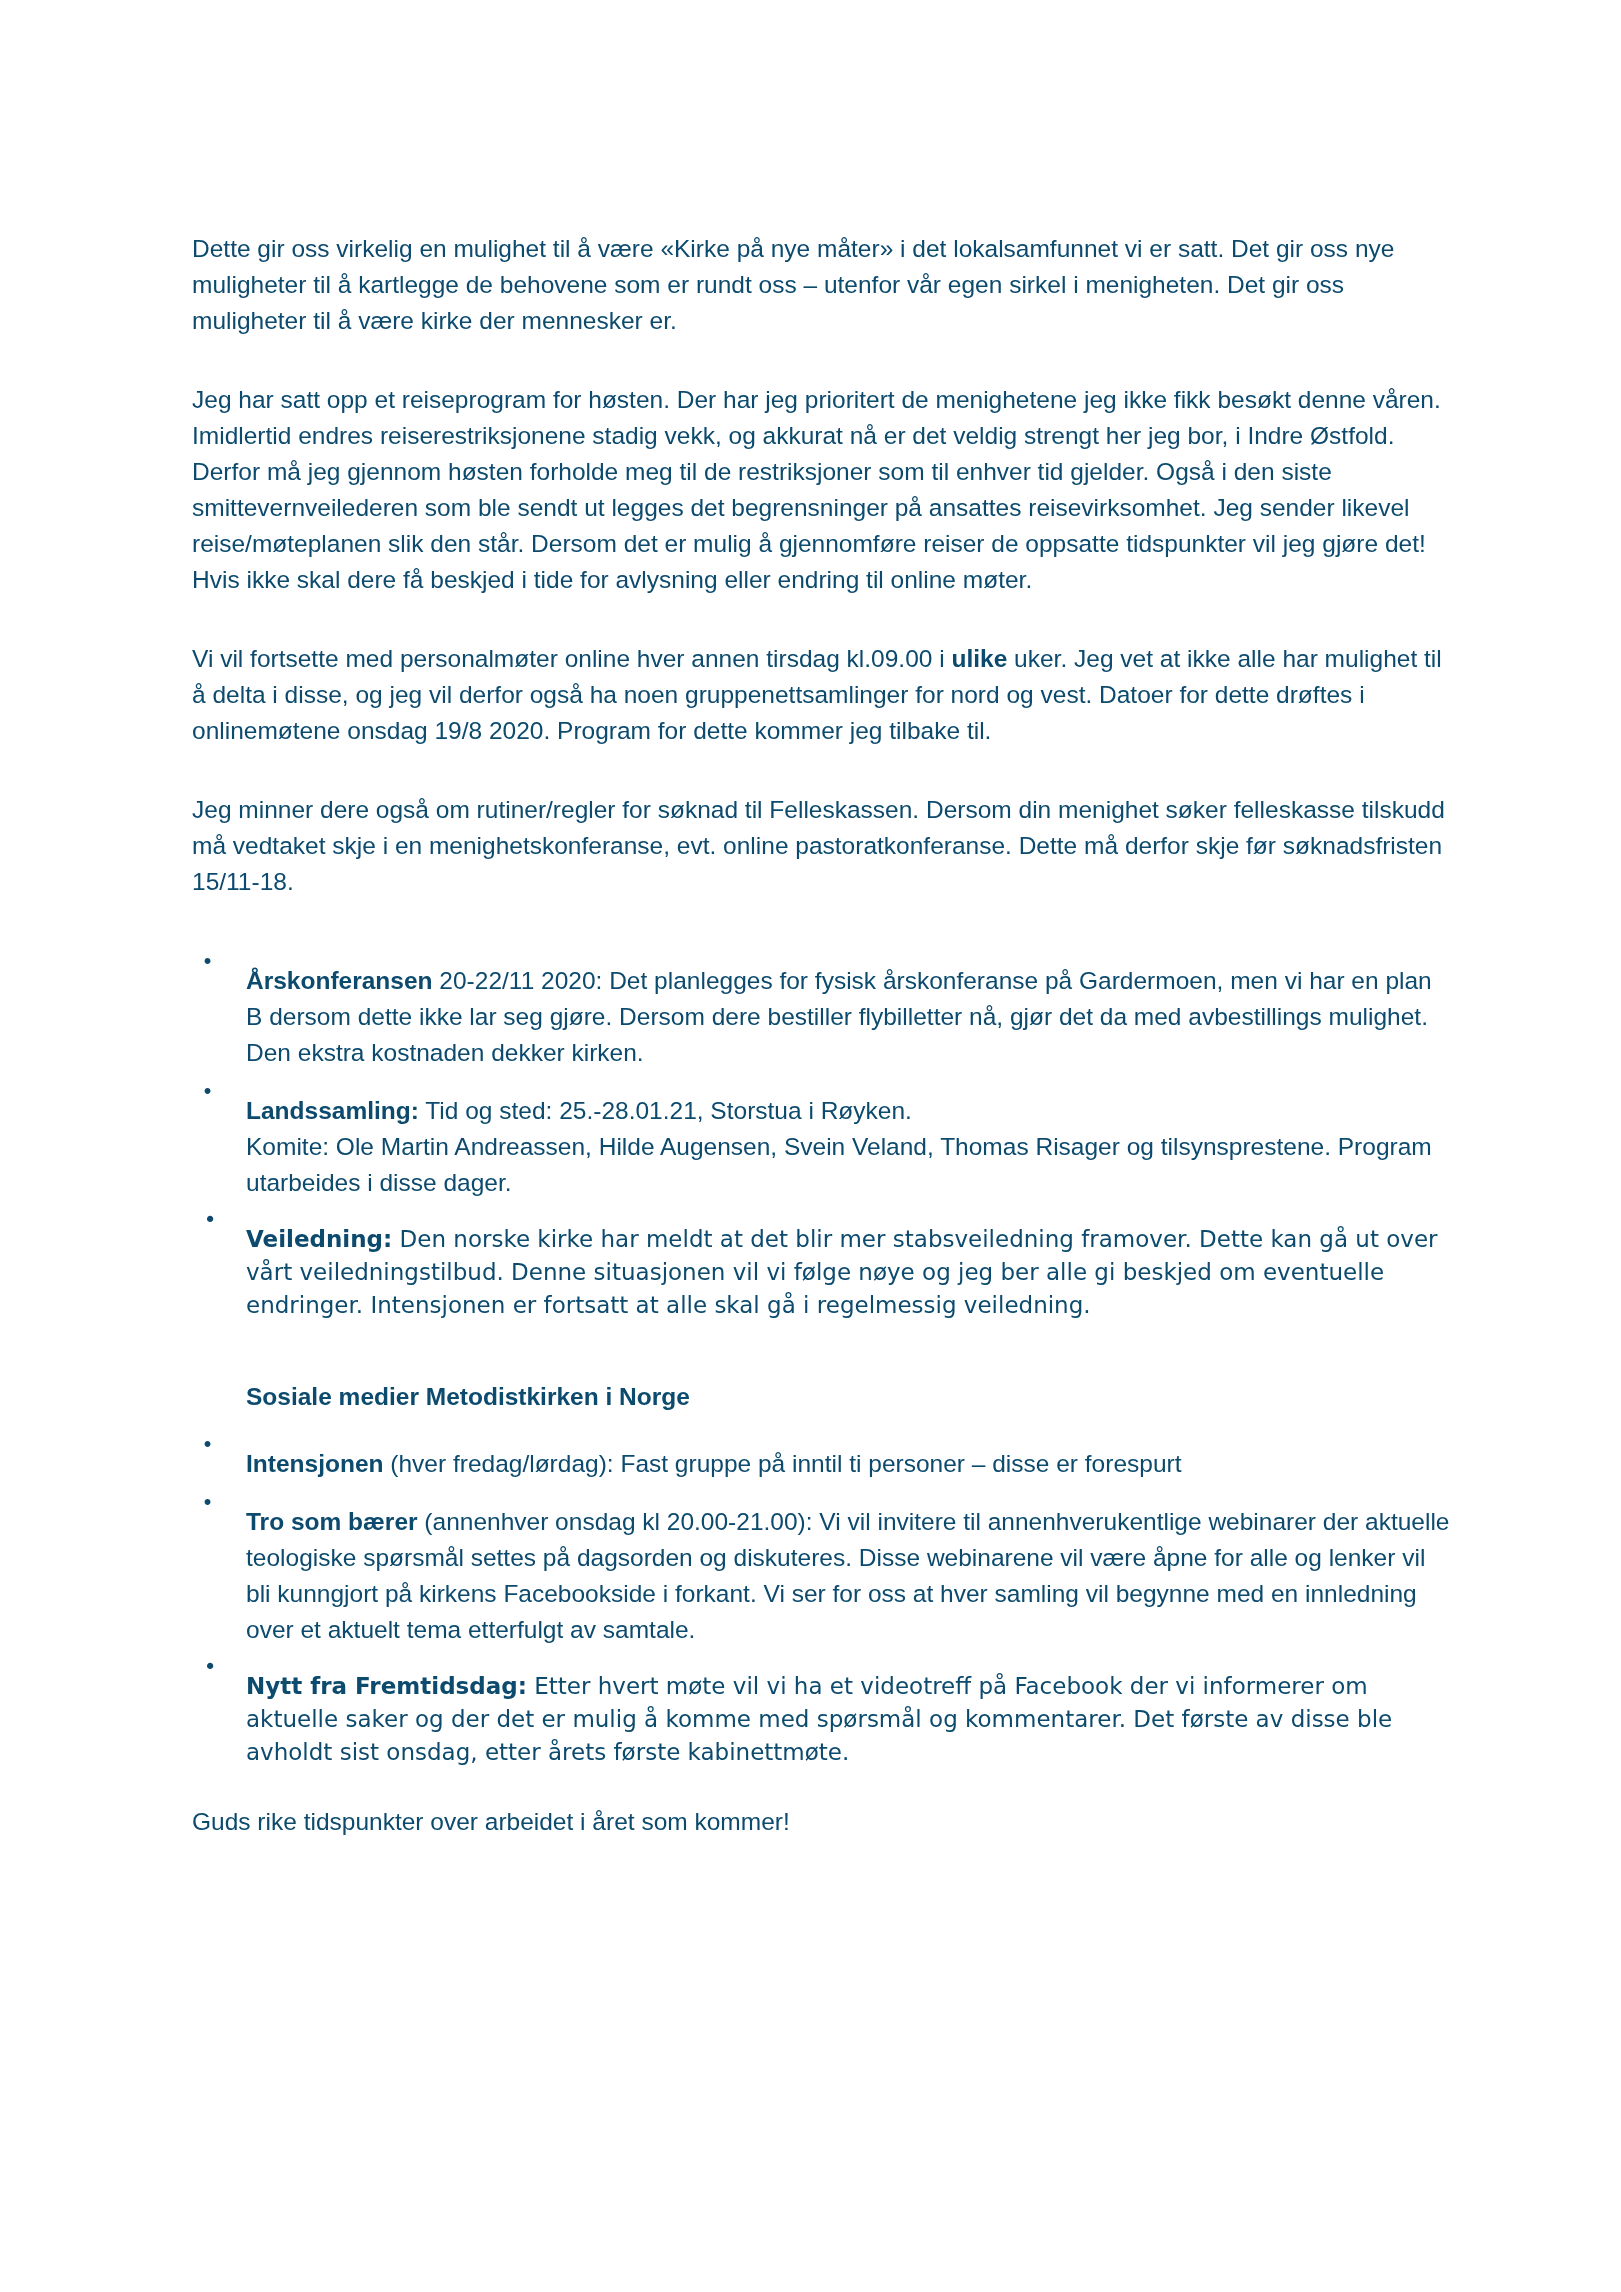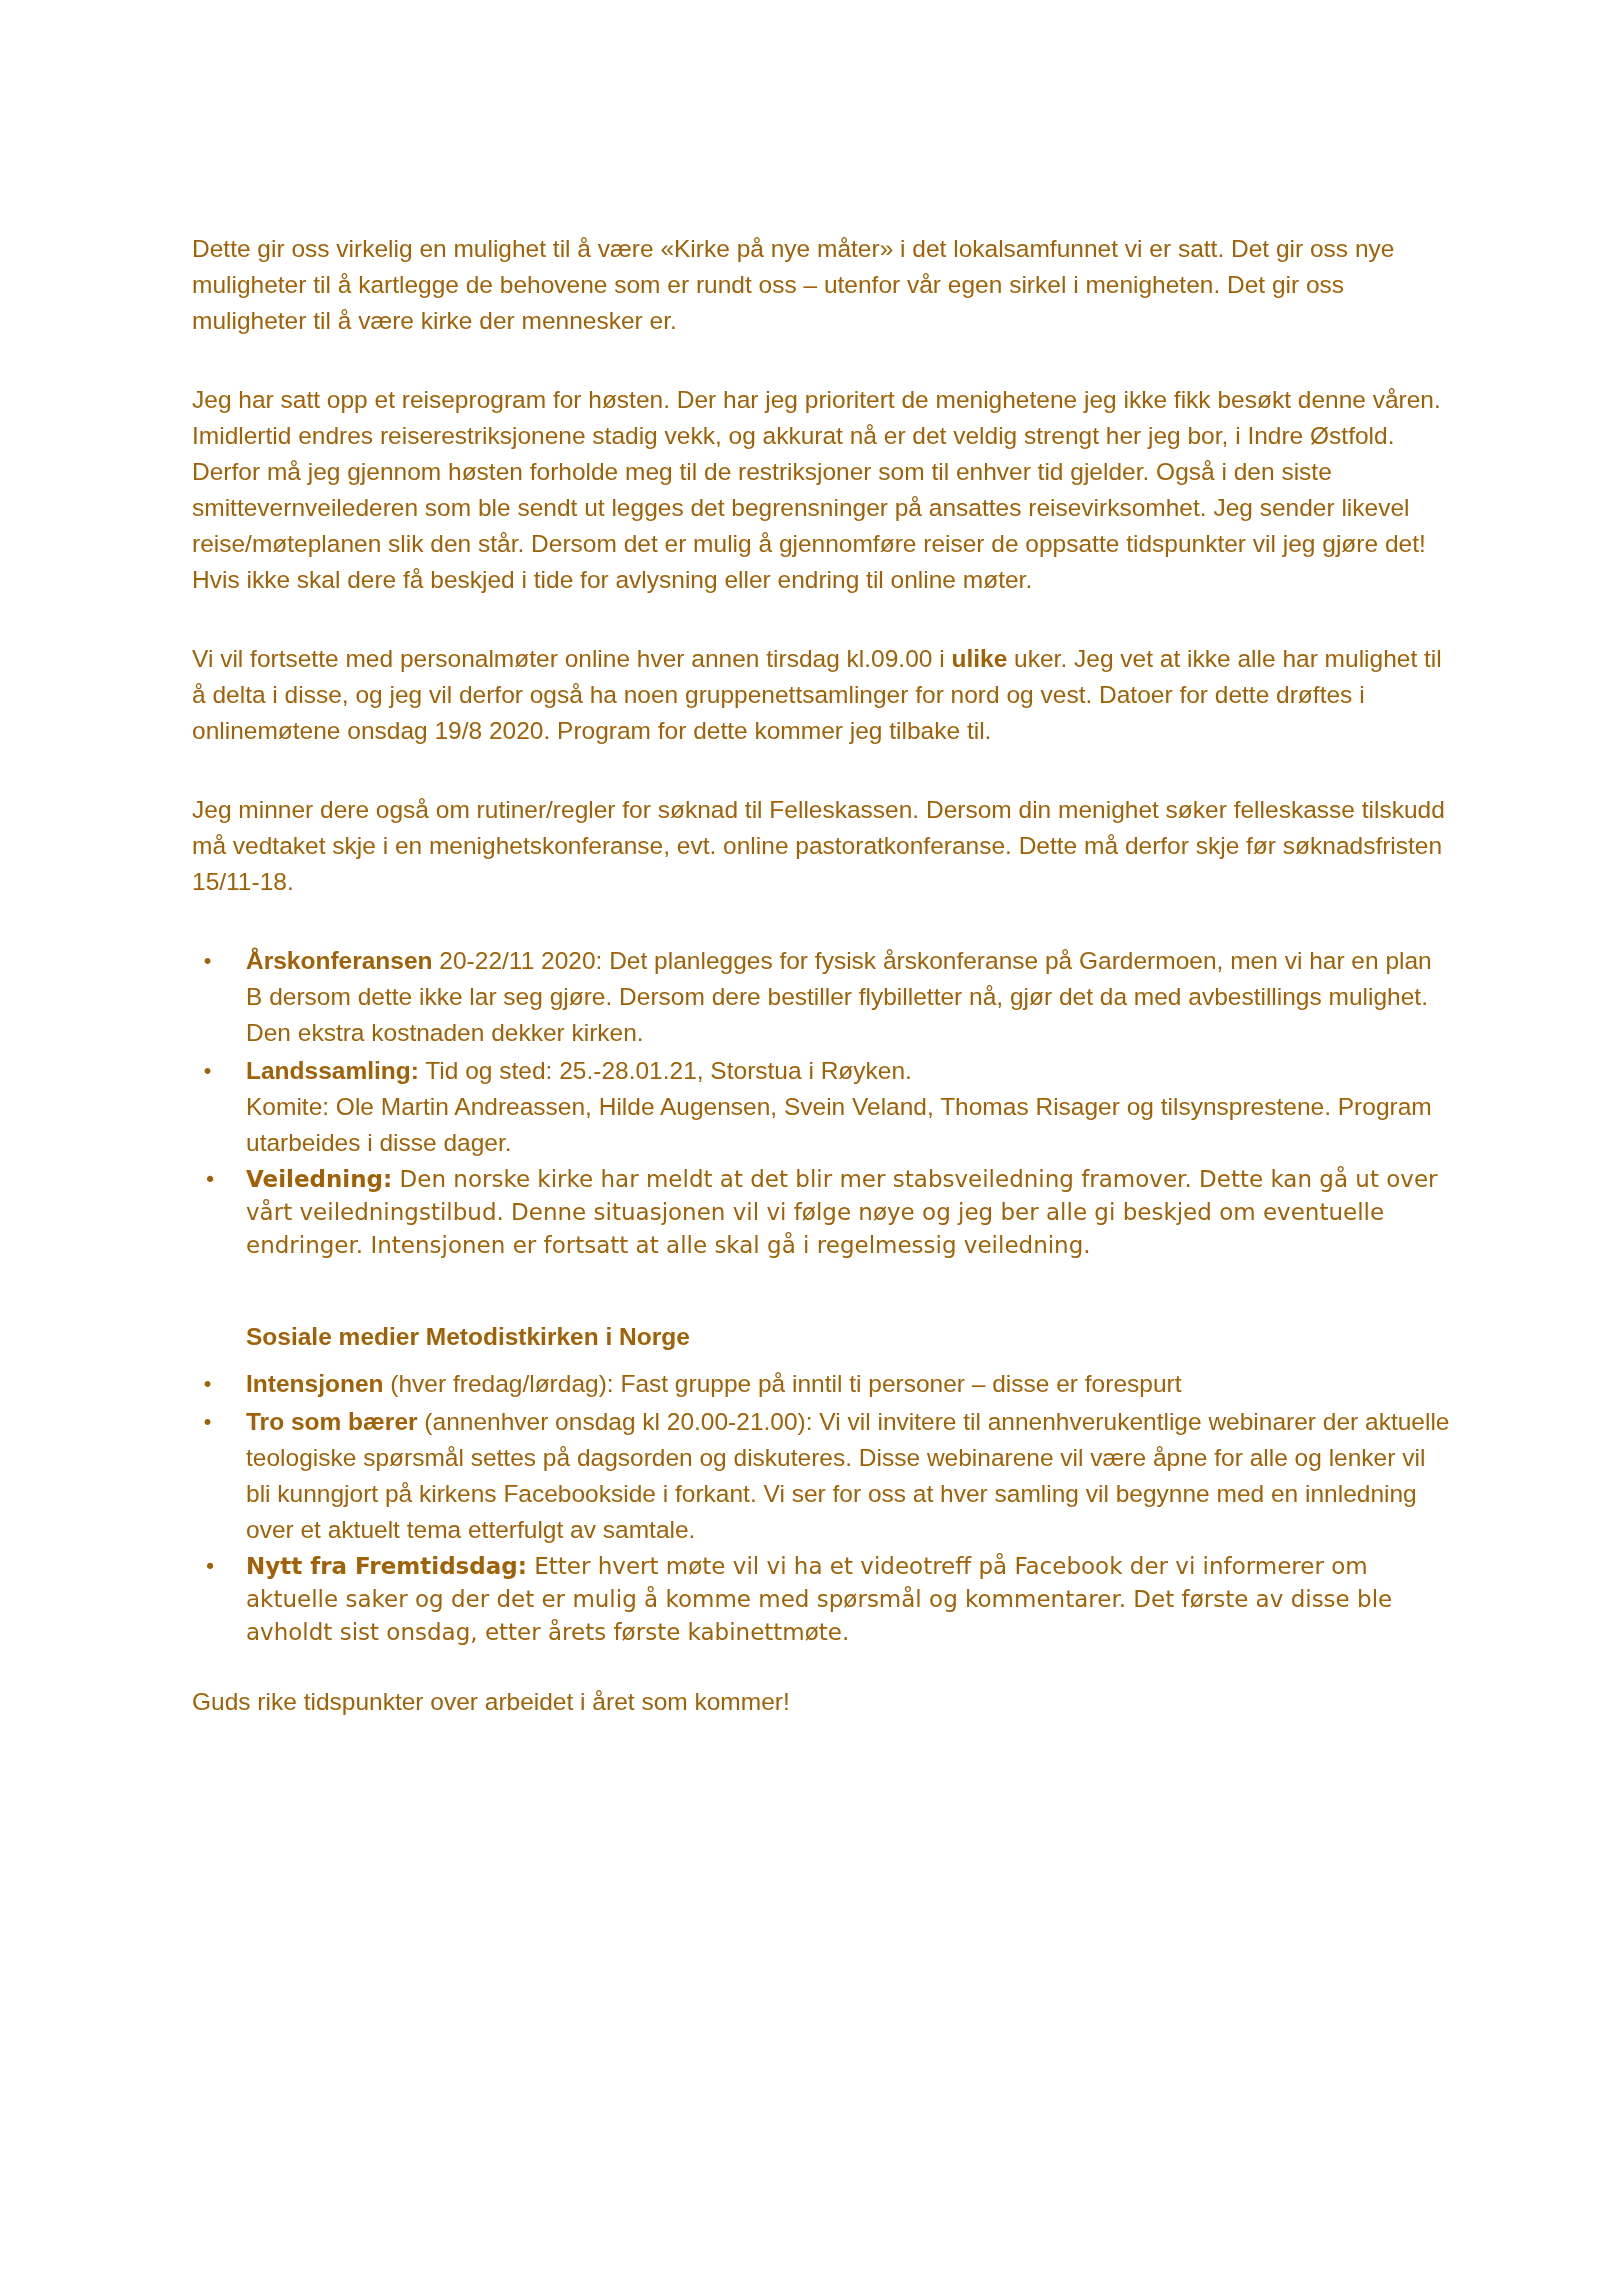--- a/index.html
+++ b/index.html
@@ -7,21 +7,21 @@
     padding: 0;
     background: #ffffff;
   }
   .page {
     position: relative;
     width: 1621px;
     height: 2015px;
     background: #ffffff;
     overflow: hidden;
     font-family: "Liberation Sans", sans-serif;
-    color: #a16207;
+    color: #0c4a6e;
   }
   .content {
     position: absolute;
     top: 231px;
     left: 192px;
     width: 1260px;
     font-size: 24.5px;
     line-height: 36px;
   }
   .para {
@@ -39,20 +39,21 @@
     margin: 0 0 2px 0;
   }
   .bullet-marker {
     flex: 0 0 54px;
     box-sizing: border-box;
     padding-left: 11.8px;
     font-size: 21.6px;
   }
   .bullet-body {
     flex: 1 1 auto;
+    margin-top: 20px;
   }
   .alt-font {
     font-family: "DejaVu Sans", sans-serif;
     font-size: 23px;
     line-height: 33px;
   }
   .section-heading {
     font-weight: bold;
     margin: 0 0 11px 54px;
   }

